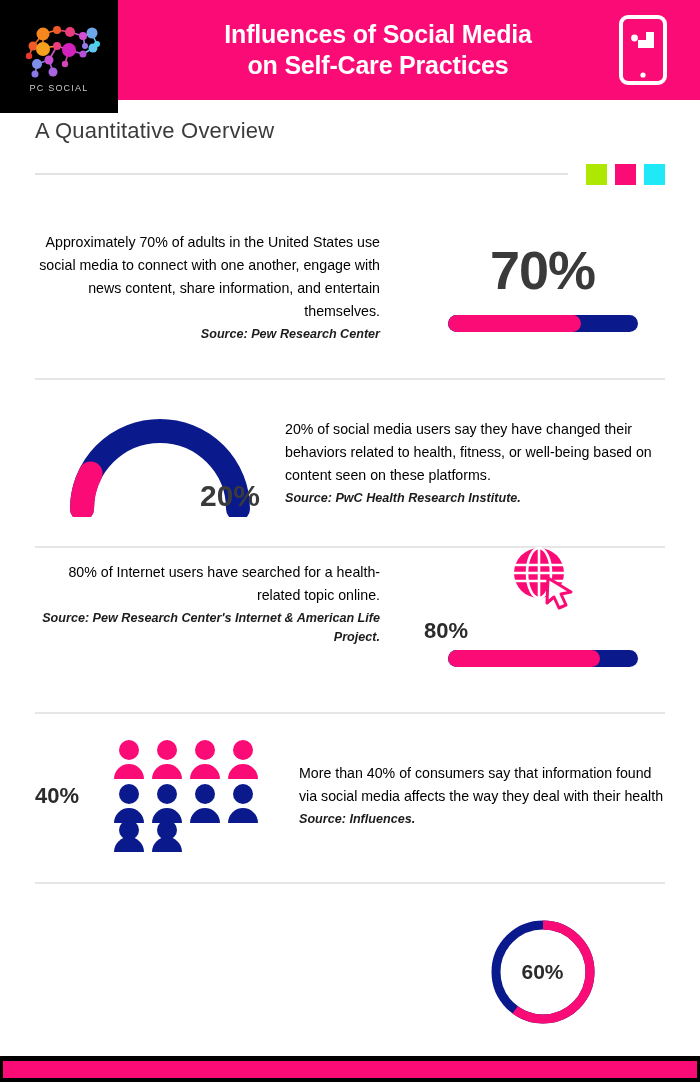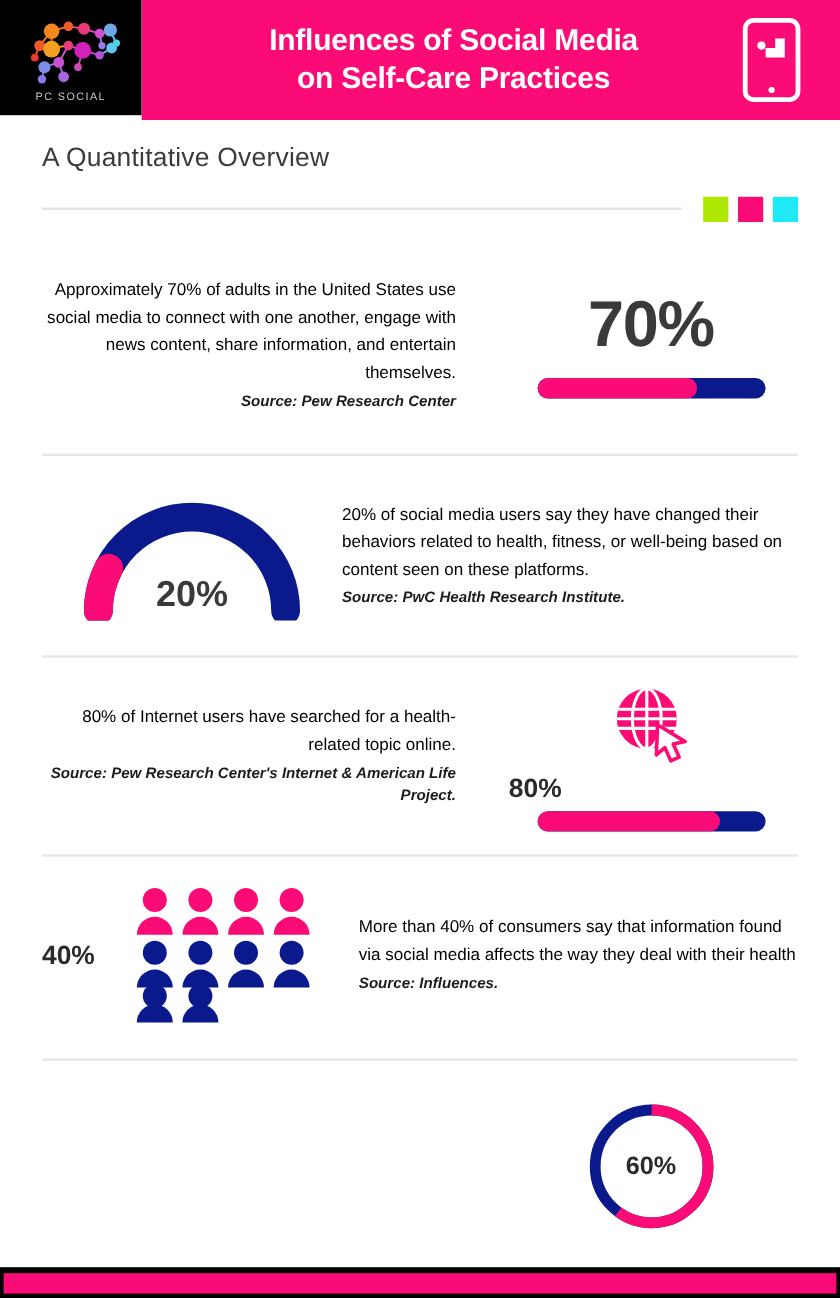--- a/index.html
+++ b/index.html
@@ -15,21 +15,21 @@
     background: #ffffff;
   }
 
   
   .header {
     position: absolute; left: 0; top: 0;
     width: 700px; height: 100px;
   }
   .logo-box {
     position: absolute; left: 0; top: 0;
-    width: 118px; height: 96px;
+    width: 118px; height: 113px;
     background: #000000;
     display: flex; flex-direction: column;
     align-items: center; justify-content: center;
   }
   .logo-graphic { width: 92px; height: 62px; display: block; }
   .logo-text {
     font-size: 9px; letter-spacing: 1.2px;
     color: #c9c9c9; margin-top: 1px;
     font-family: "Liberation Sans", sans-serif;
   }
@@ -127,21 +127,21 @@
   .pbar-fill {
     position: absolute; left: 0; top: 0; bottom: 0;
     background: #fb0b76;
     border-radius: 9px;
   }
 
   
   .gauge { width: 200px; height: 108px; position: relative; }
   .gauge-label {
     position: absolute; left: 0; right: 0; bottom: 4px;
-    text-align: center;
+    text-align: right;
     font-size: 30px; font-weight: bold; color: #3a3a3a; margin-top: 12px;
   }
   .donut { width: 112px; height: 112px; position: relative; }
   .donut-label {
     position: absolute; left: 0; right: 0; top: 50%;
     transform: translateY(-50%);
     text-align: center;
     font-size: 21px; font-weight: bold; color: #2b2b2b;
   }
   .people { display: block; }
@@ -259,21 +259,21 @@
         <div class="gauge-label">20%</div>
       </div>
     </div>
     <div style="flex:1;">
       <div class="txt ta-left">20% of social media users say they have changed their behaviors related to health, fitness, or well-being based on content seen on these platforms.</div>
       <div class="src ta-left">Source: PwC Health Research Institute.</div>
     </div>
   </div>
   <div class="divider" style="top:546px;"></div>
 
-  <div class="row" style="top:570px; height:120px;">
+  <div class="row" style="top:544px; height:120px;">
     <div style="width:345px;">
       <div class="txt ta-right">80% of Internet users have searched for a health-related topic online.</div>
       <div class="src ta-right">Source: Pew Research Center's Internet &amp; American Life Project.</div>
     </div>
     <div style="flex:1; display:flex; flex-direction:column; align-items:center; justify-content:center; padding-left:40px;">
       <svg class="globe" viewBox="0 0 70 70">
         <circle cx="31" cy="31" r="25" fill="#fb0b76"></circle>
         <g stroke="#ffffff" stroke-width="2.6" fill="none">
           <ellipse cx="31" cy="31" rx="12" ry="25"></ellipse>
           <line x1="31" y1="6" x2="31" y2="56"></line>

